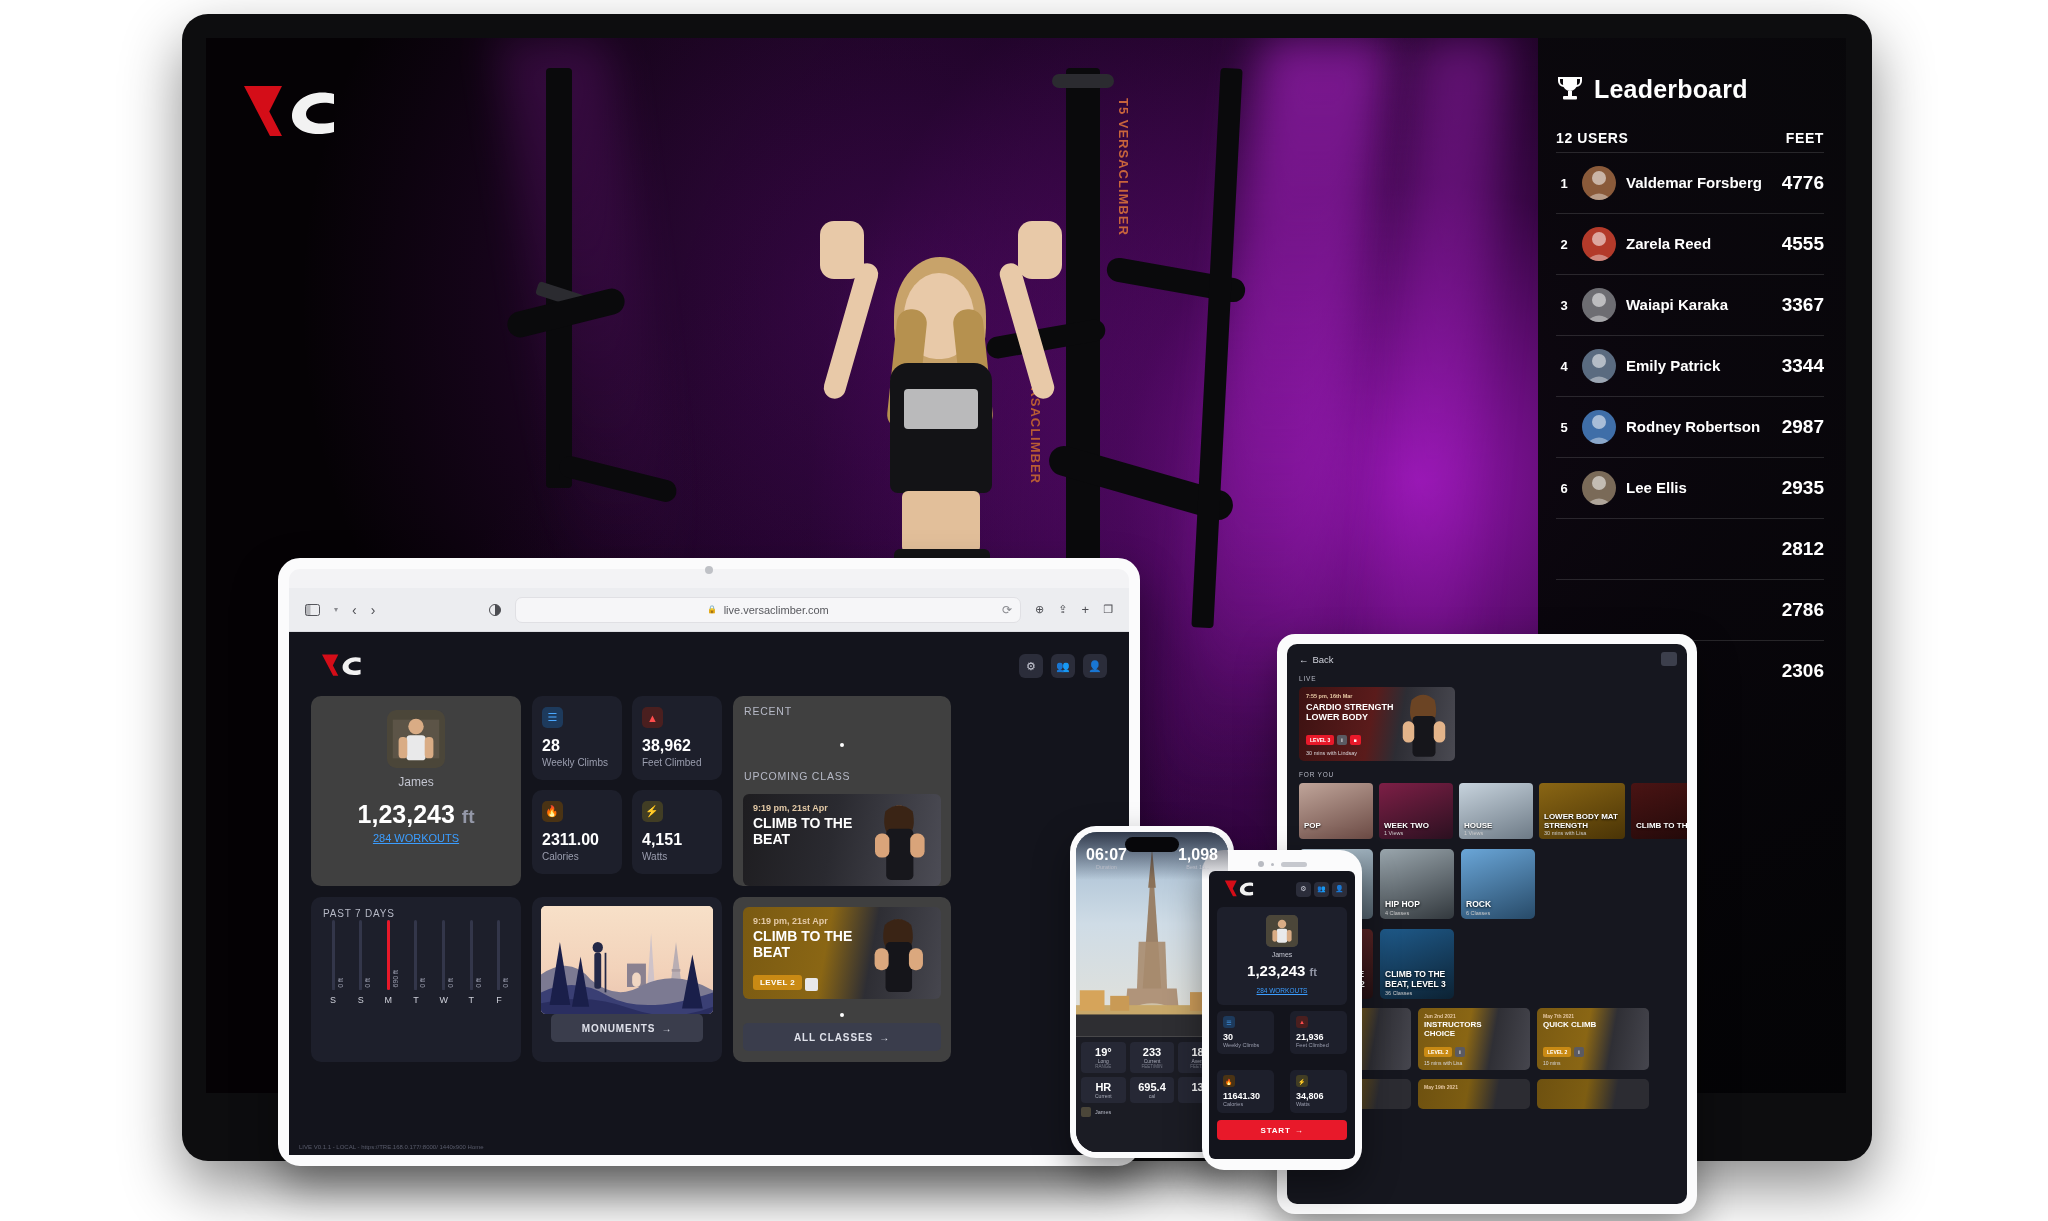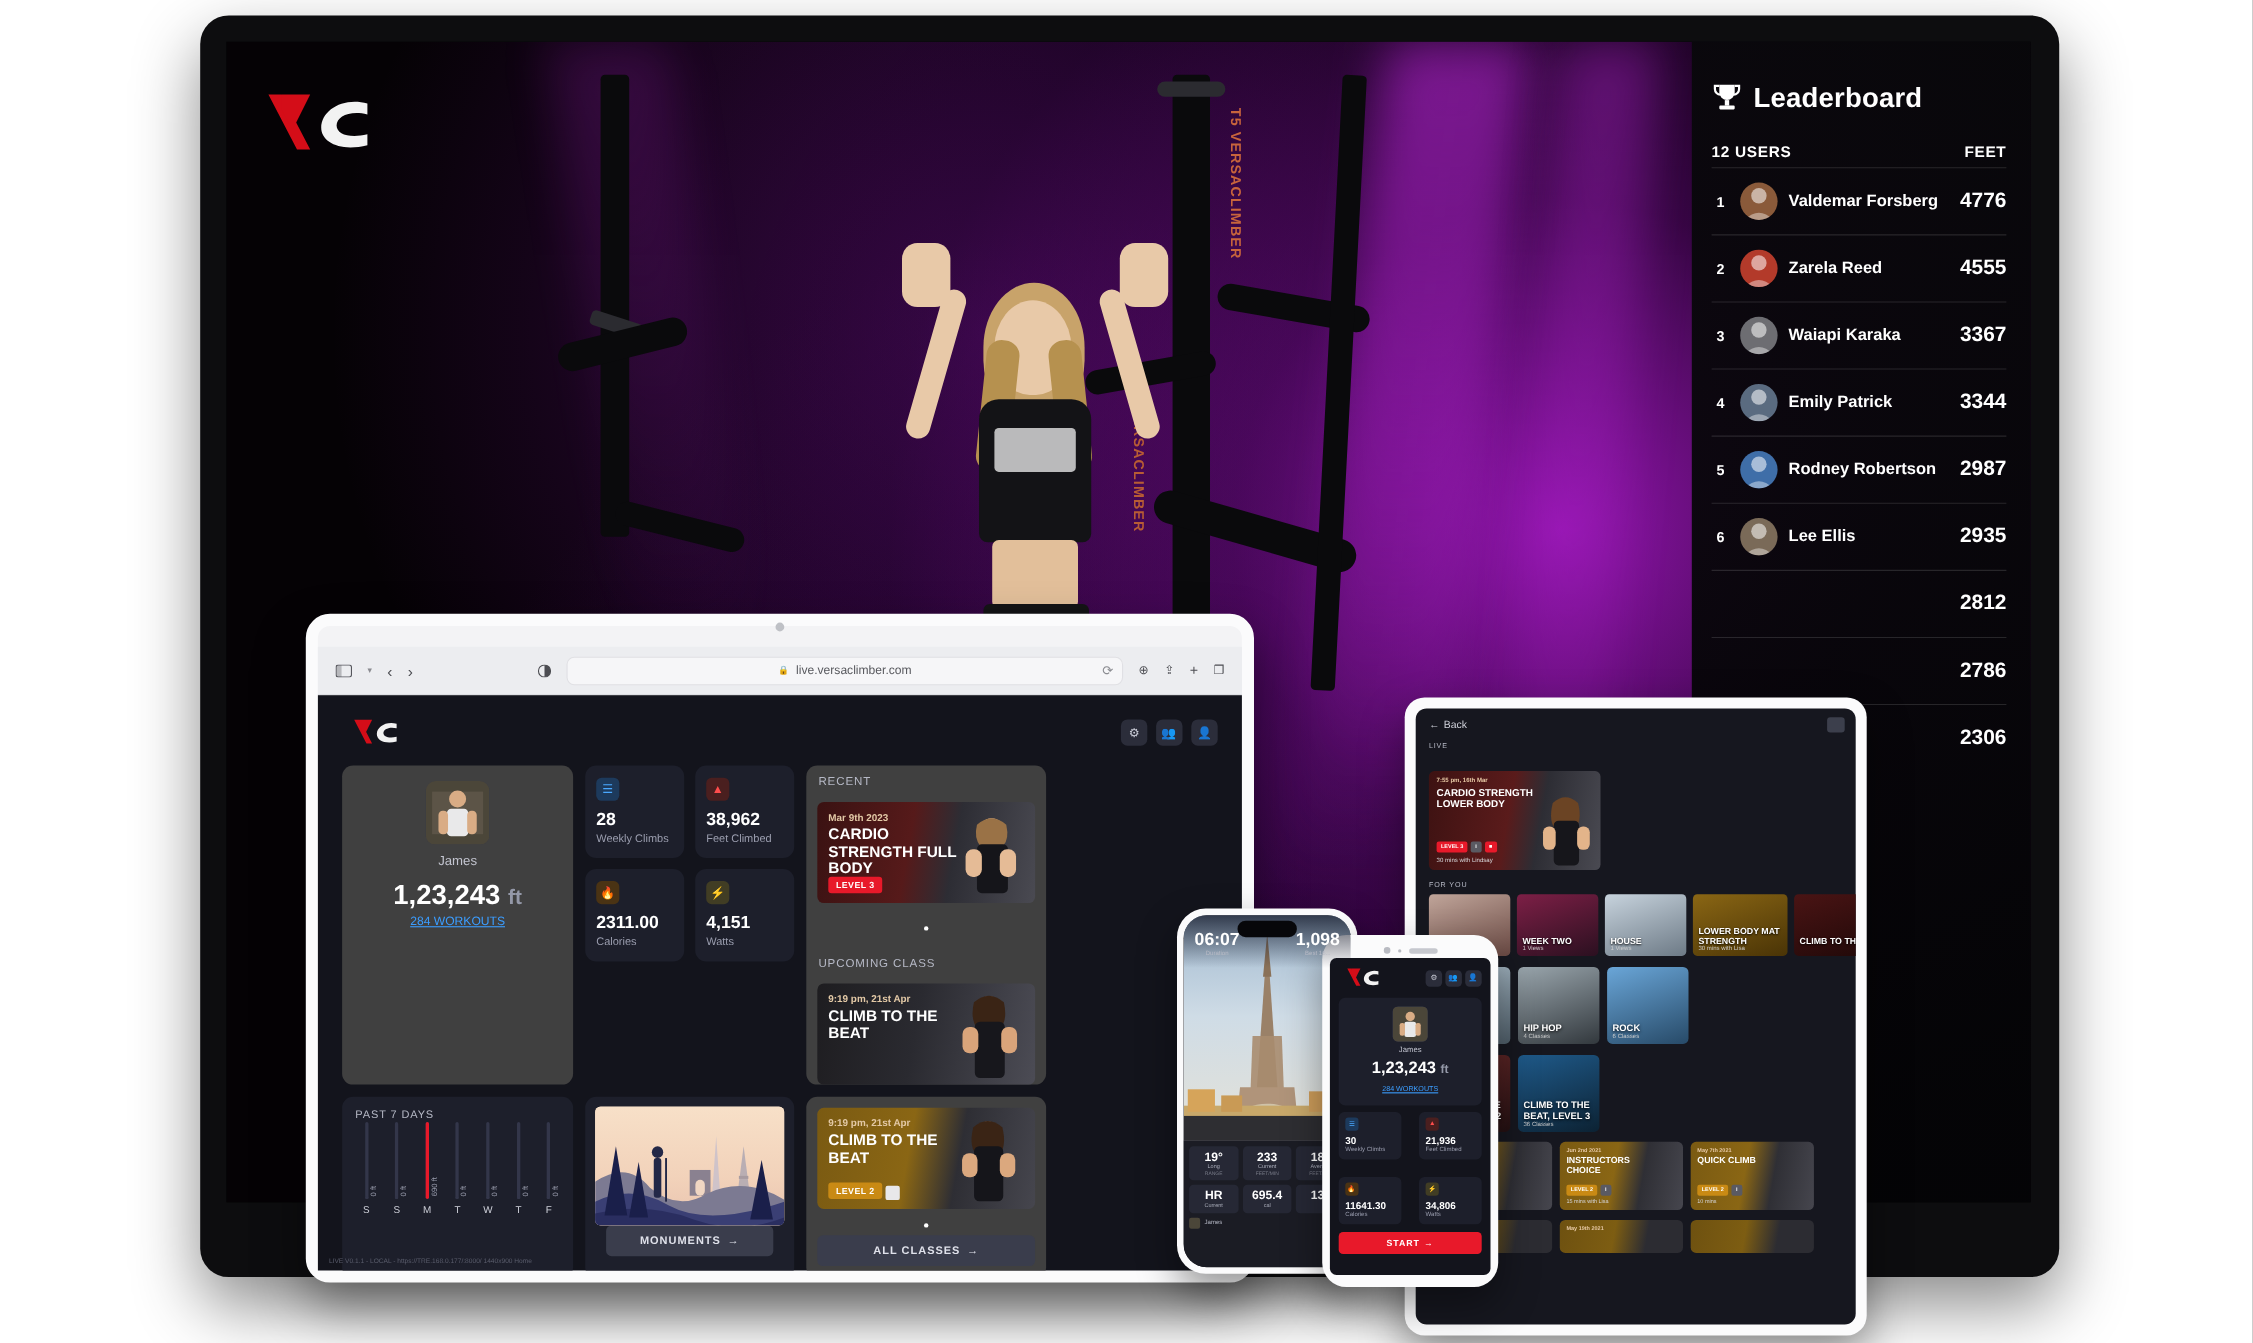--- a/index.html
+++ b/index.html
@@ -177,21 +177,21 @@
   .tablet {
     position:absolute; left: 1277px; top: 634px; width: 420px; height: 580px;
     background:#fbfbfc; border-radius: 18px; padding: 10px;
     box-shadow: 0 18px 40px rgba(0,0,0,.4);
   }
   .tab-screen { width:100%; height:100%; background:#16171f; border-radius: 10px; overflow:hidden;
                 position:relative; padding: 10px 12px; }
   .tb-back { color:#cfd1da; font-size: 9.5px; display:flex; align-items:center; gap:4px; }
   .tb-cam { position:absolute; right:10px; top:8px; width:16px; height:14px; border-radius:3px; background:#3c3f4c; }
   .tb-lb { color:#b7bac6; font-size: 6.5px; letter-spacing:.8px; margin-top: 10px; }
-  .tb-live { width: 156px; height: 90px; border-radius: 5px; overflow:hidden; position:relative; margin-top: 19px; }
+  .tb-live { width: 156px; height: 74px; border-radius: 5px; overflow:hidden; position:relative; margin-top: 5px; }
   .tb-live .d { position:absolute; left:7px; top:6px; font-size:5.5px; color:#e8caa6; font-weight:700; }
   .tb-live .t { position:absolute; left:7px; top:15px; font-size:9px; font-weight:700; color:#fff; line-height:1.12; width:90px;}
   .tb-live .bg2 { position:absolute; left:7px; bottom:16px; display:flex; gap:3px; align-items:center; }
   .tb-live .w { position:absolute; left:7px; bottom:5px; font-size:5.5px; color:#d8d8dc; }
   .tb-strip { display:flex; gap:6px; margin-top: 5px; }
   .tb-tile { width: 74px; height: 56px; border-radius:4px; overflow:hidden; position:relative; flex:none; }
   .tb-tile .cap { position:absolute; left:5px; bottom:9px; font-size:8px; font-weight:700; color:#fff; text-shadow:0 1px 2px #000;}
   .tb-tile .sub { position:absolute; left:5px; bottom:3px; font-size:5.5px; color:#ccc; }
   .tb-tile.big { width: 86px; }
   .tb-grid { display:flex; gap:7px; margin-top: 10px; }
@@ -493,32 +493,20 @@
             </div>
             <div class="stat">
               <div class="st-ic" style="background:#413d24;color:#e0c24a">⚡</div>
               <div class="st-val">4,151</div>
               <div class="st-lb">Watts</div>
             </div>
           </div>
 
         <div class="card rightcol">
           <div class="sec-lb">RECENT</div>
-          <div class="classcard" style="background:linear-gradient(100deg,#3a1212 0%,#561a1a 42%,#2d2d34 62%,#4a4a52 100%);">
-            <div class="cc-date">Mar 9th 2023</div>
-            <div class="cc-title">CARDIO STRENGTH FULL BODY</div>
-            <div class="badge" style="background:#e8192a;">LEVEL 3</div>
-            <svg viewBox="0 0 100 100" style="position:absolute;right:4px;bottom:0;width:74px;height:92px;">
-              <circle cx="52" cy="24" r="16" fill="#e5bb96"></circle>
-                <path d="M34 16 q18 -16 36 0 q4 18 -4 26 q-14 8 -28 0 q-8 -10 -4 -26z" fill="#9a7246"></path>
-              <rect x="34" y="40" width="38" height="60" rx="6" fill="#15151a"></rect>
-              <rect x="20" y="46" width="20" height="34" rx="9" fill="#e5bb96"></rect>
-              <rect x="62" y="46" width="20" height="34" rx="9" fill="#e5bb96"></rect>
-            </svg>
-          </div>
           <div class="dots"><span class="dot"></span></div>
           <div class="sec-lb">UPCOMING CLASS</div>
           <div class="classcard" style="background:linear-gradient(100deg,#1e1d20 0%,#2a2a30 45%,#4c4c55 100%);">
             <div class="cc-date">9:19 pm, 21st Apr</div>
             <div class="cc-title">CLIMB TO THE BEAT</div>
             <svg viewBox="0 0 100 100" style="position:absolute;right:2px;bottom:0;width:80px;height:92px;">
               <circle cx="50" cy="22" r="15" fill="#d9a47a"></circle>
                 <path d="M33 14 q17 -15 34 0 q5 22 -6 32 q-12 6 -22 0 q-11 -10 -6 -32z" fill="#3a2415"></path>
               <rect x="34" y="36" width="34" height="64" rx="6" fill="#17171c"></rect>
               <rect x="20" y="42" width="18" height="30" rx="8" fill="#d9a47a"></rect>

